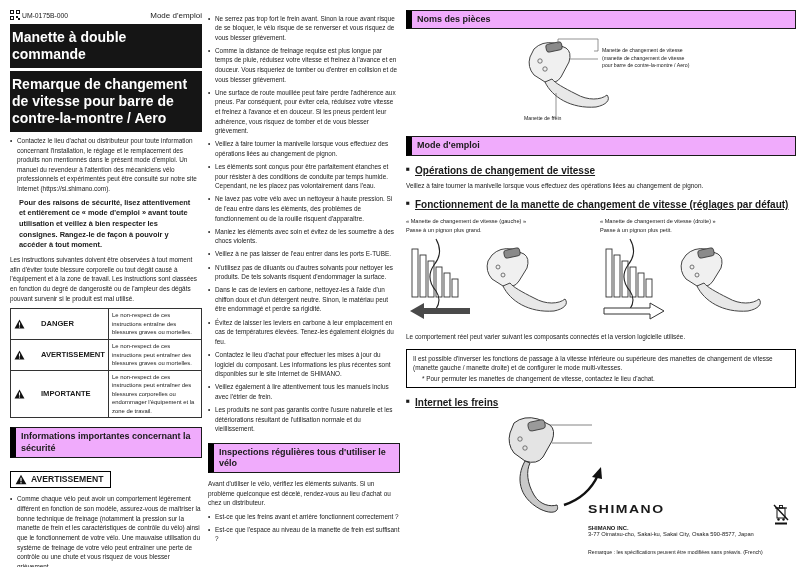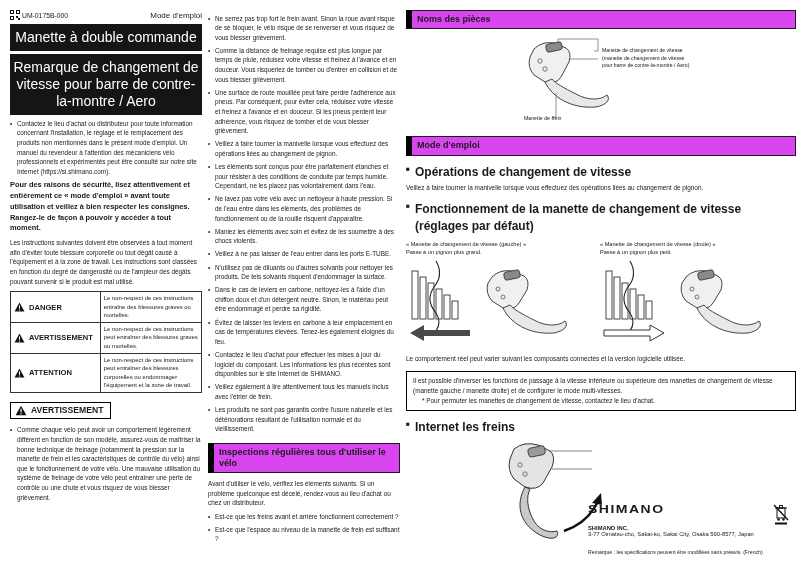--- a/index.html
+++ b/index.html
@@ -7,43 +7,43 @@
         font-family:"Liberation Sans",sans-serif;color:#1a1a1a;}
   .col{position:absolute;top:10px;}
   #col1{left:10px;width:192px;}
   #col2{left:208px;width:192px;}
   #col3{left:406px;width:390px;}
 
   .docrow{display:flex;justify-content:space-between;align-items:center;font-size:7.2px;margin-bottom:4px;}
   .docid{display:flex;align-items:center;gap:2px;font-size:6.8px;}
   .doctype{font-size:8px;}
 
-  .titlebox{background:#151515;color:#fff;font-weight:normal;text-align:center;
+  .titlebox{background:#151515;color:#fff;font-weight:bold;
             font-size:14px;line-height:1.22;padding:5px 2px;margin-bottom:3px;}
 
-  .sechdr{background:#d946ef;border:1px solid #1a1a1a;border-left:6px solid #000;
+  .sechdr{background:#f0abfc;border:1px solid #1a1a1a;border-left:6px solid #000;
           font-weight:bold;font-size:9px;line-height:1.25;padding:3px 5px;margin:9px 0 6px;}
   .sechdr.first{margin-top:0;}
 
   .b{font-size:6.4px;line-height:1.5;margin:3px 0;}
-  .bigbold{font-size:7.4px;font-weight:bold;line-height:1.45;margin:4px 0;}
+  .bigbold{font-size:7.4px;font-weight:bold;line-height:1.45;margin:4px 9px;}
   .bullet{position:relative;padding-left:7px;font-size:6.4px;line-height:1.5;margin:3.5px 0;}
   .bullet::before{content:"•";position:absolute;left:0;top:0;}
 
   table.sev{width:100%;border-collapse:collapse;margin:5px 0 2px;}
   table.sev td{border:1px solid #333;padding:2px 3px;vertical-align:middle;}
   td.sevlabel{width:47%;}
-  .sevinner{display:flex;align-items:center;gap:4px;font-weight:bold;font-size:7.6px;}
+  .sevinner{display:flex;gap:16px;font-weight:bold;font-size:7.6px;}
   td.sevdesc{font-size:5.9px;line-height:1.45;}
 
   .warnbox{display:inline-flex;align-items:center;gap:4px;border:1.6px solid #000;
            padding:2px 7px 2px 4px;font-weight:bold;font-size:8.6px;margin:7px 0 3px;}
 
-  .subhead{position:relative;font-size:12px;font-weight:bold;line-height:1.4;
-           margin:8px 0 3px;padding-left:9px;}
+  .subhead{position:relative;font-size:10px;font-weight:bold;line-height:1.4;
+           margin:8px 0 3px;padding-left:9px;text-decoration:underline;}
   .subhead::before{content:"■";position:absolute;left:0;top:0;font-size:6.5px;}
 
   .diagram{position:relative;}
   .dlabel{position:absolute;font-size:5.2px;line-height:1.45;color:#1a1a1a;}
 
   .shiftpair{display:flex;gap:14px;margin-top:6px;}
   .shifthalf{width:180px;}
   .cap1{font-size:5.6px;line-height:1.4;}
   .cap2{font-size:5.6px;margin-top:1px;}
 
@@ -118,28 +118,29 @@
         <td class="sevdesc">Le non-respect de ces instructions peut entraîner des blessures graves ou mortelles.</td>
       </tr>
       <tr>
         <td class="sevlabel">
               <span class="sevinner">
           <svg width="11" height="10" viewBox="0 0 20 18">
                   <path d="M10 1 L19 17 L1 17 Z" fill="#111"></path>
                   <rect x="9" y="6" width="2" height="6" fill="#fff"></rect>
                   <rect x="9" y="13.5" width="2" height="2" fill="#fff"></rect>
                 </svg>
-          <span>ATTENTION</span>
+          <span>IMPORTANTE</span>
               </span>
             </td>
         <td class="sevdesc">Le non-respect de ces instructions peut entraîner des blessures corporelles ou endommager l'équipement et la zone de travail.</td>
       </tr>
     </tbody>
       </table>
 
+    <div class="sechdr">Informations importantes concernant la sécurité</div>
 
     <div class="warnbox">
       <svg width="12" height="11" viewBox="0 0 20 18">
           <path d="M10 1 L19 17 L1 17 Z" fill="#111"></path>
           <rect x="9" y="6" width="2" height="6" fill="#fff"></rect>
           <rect x="9" y="13.5" width="2" height="2" fill="#fff"></rect>
         </svg>
       <span>AVERTISSEMENT</span>
     </div>
 

